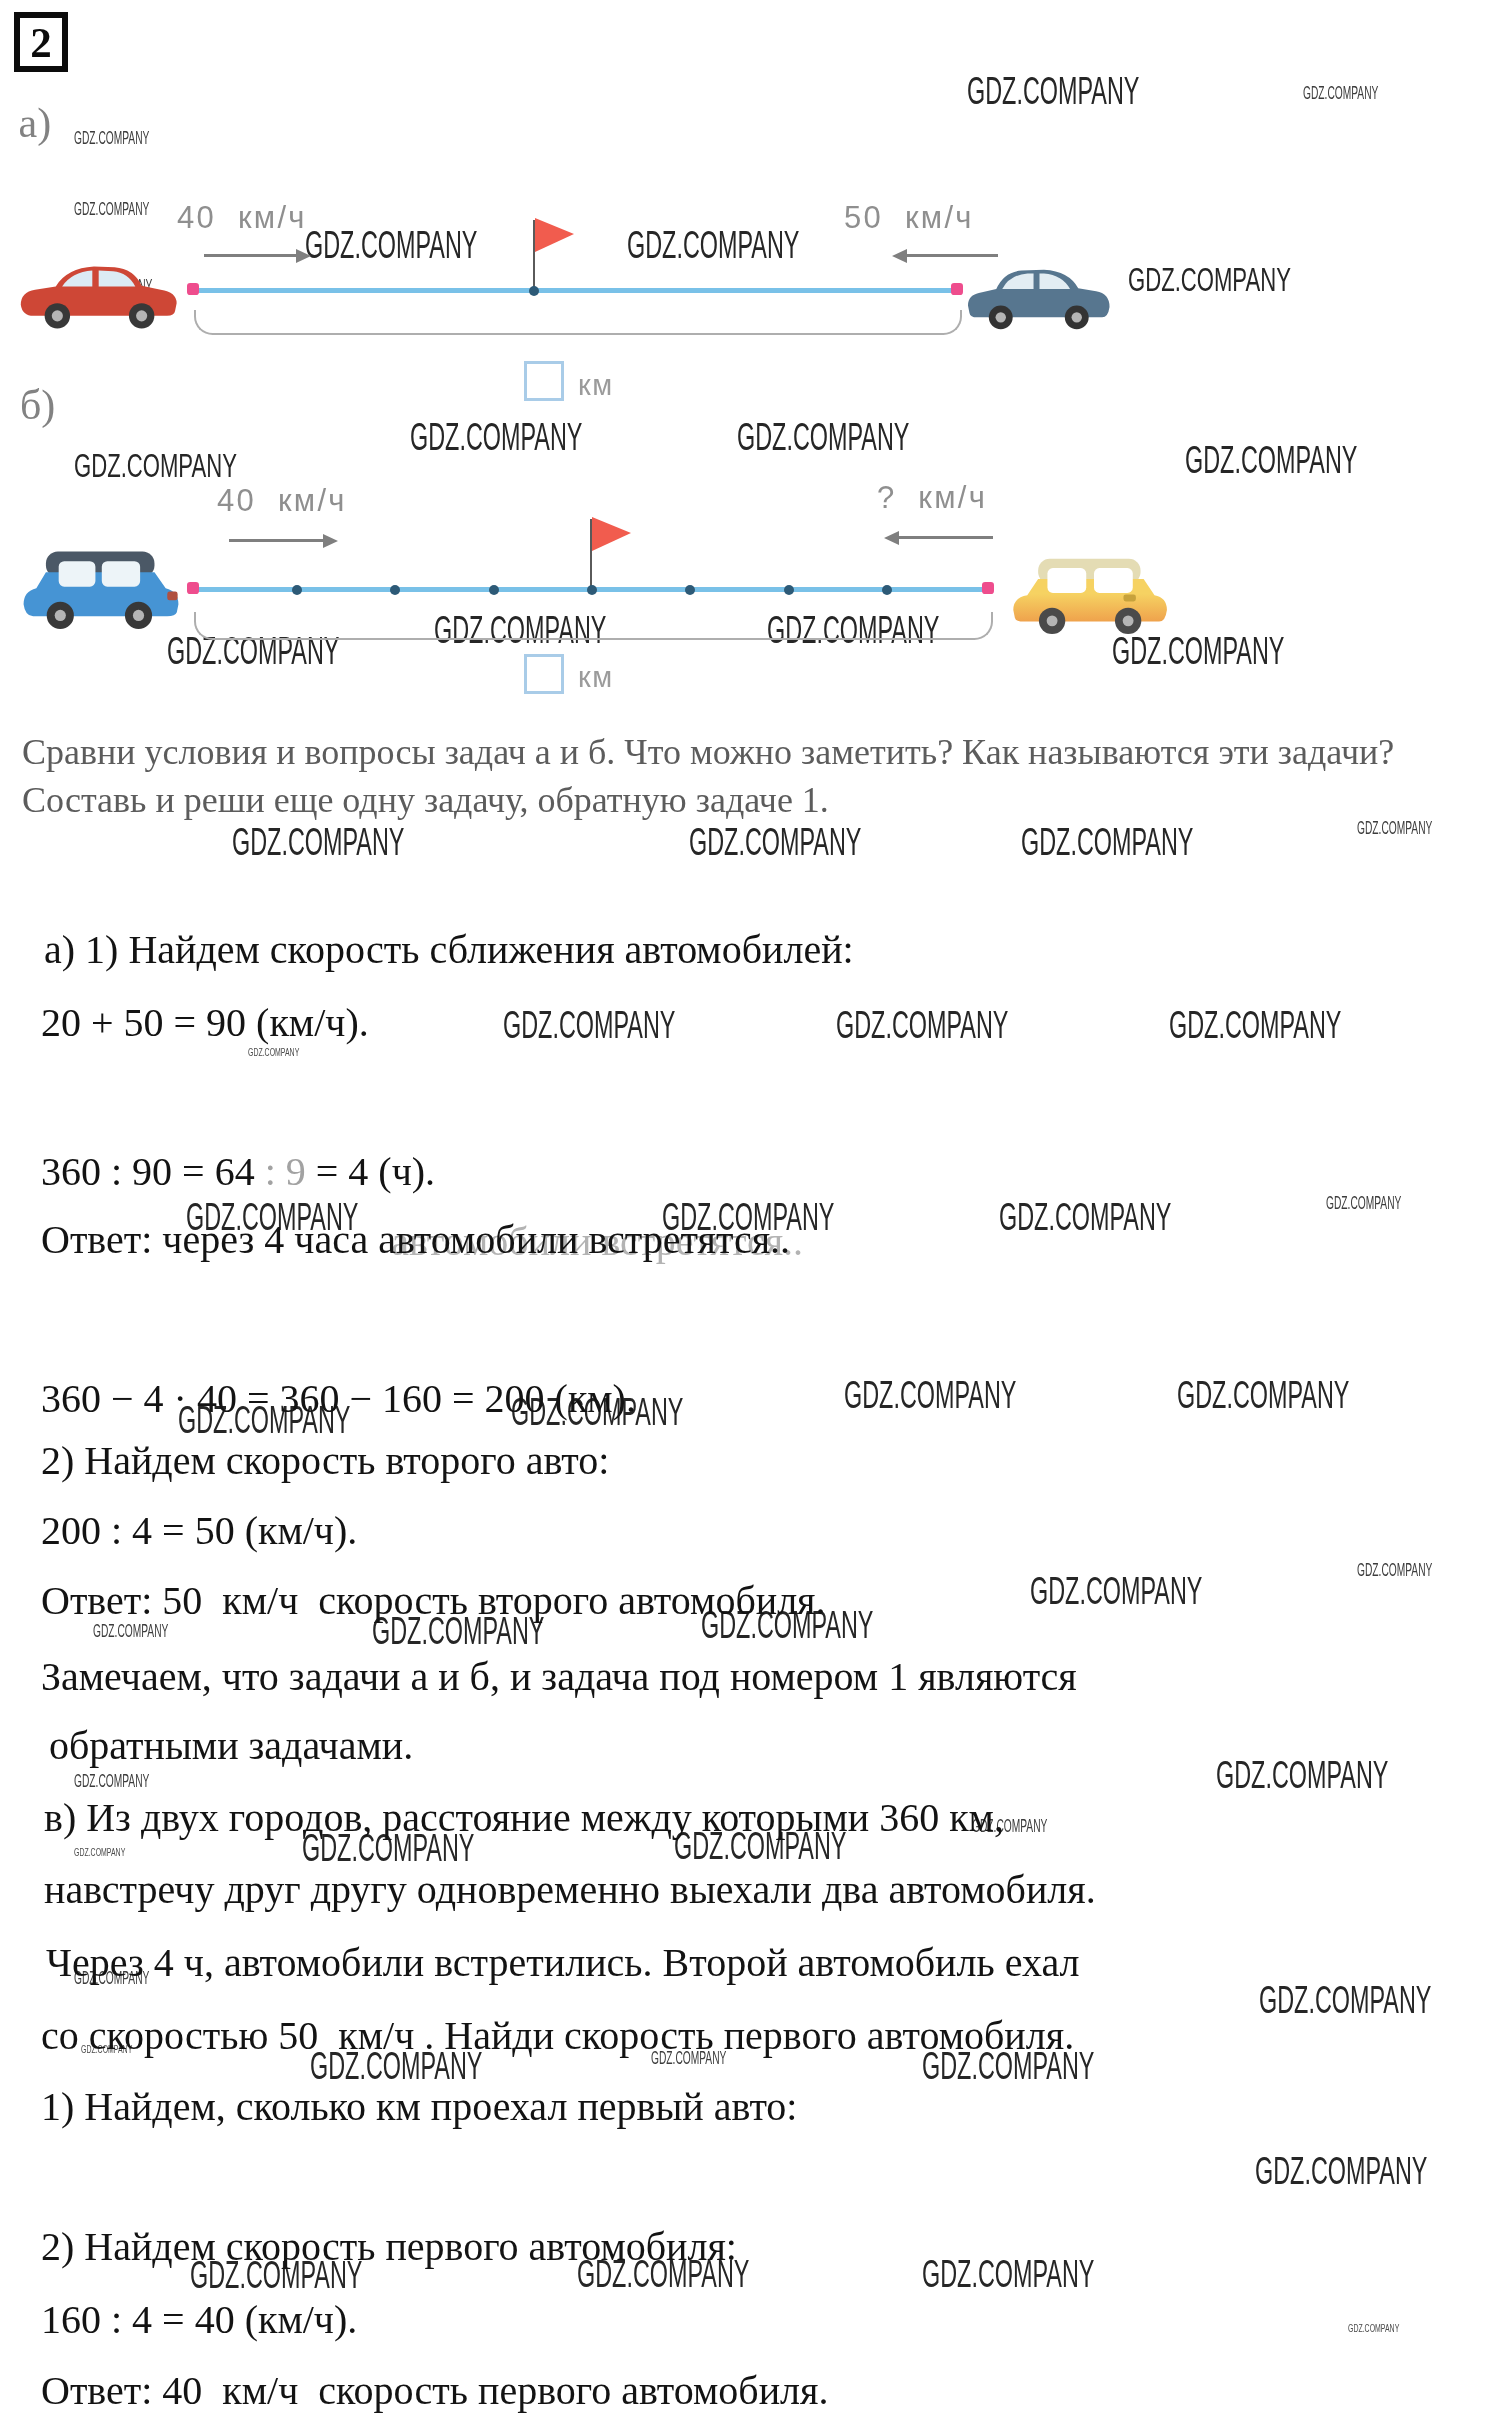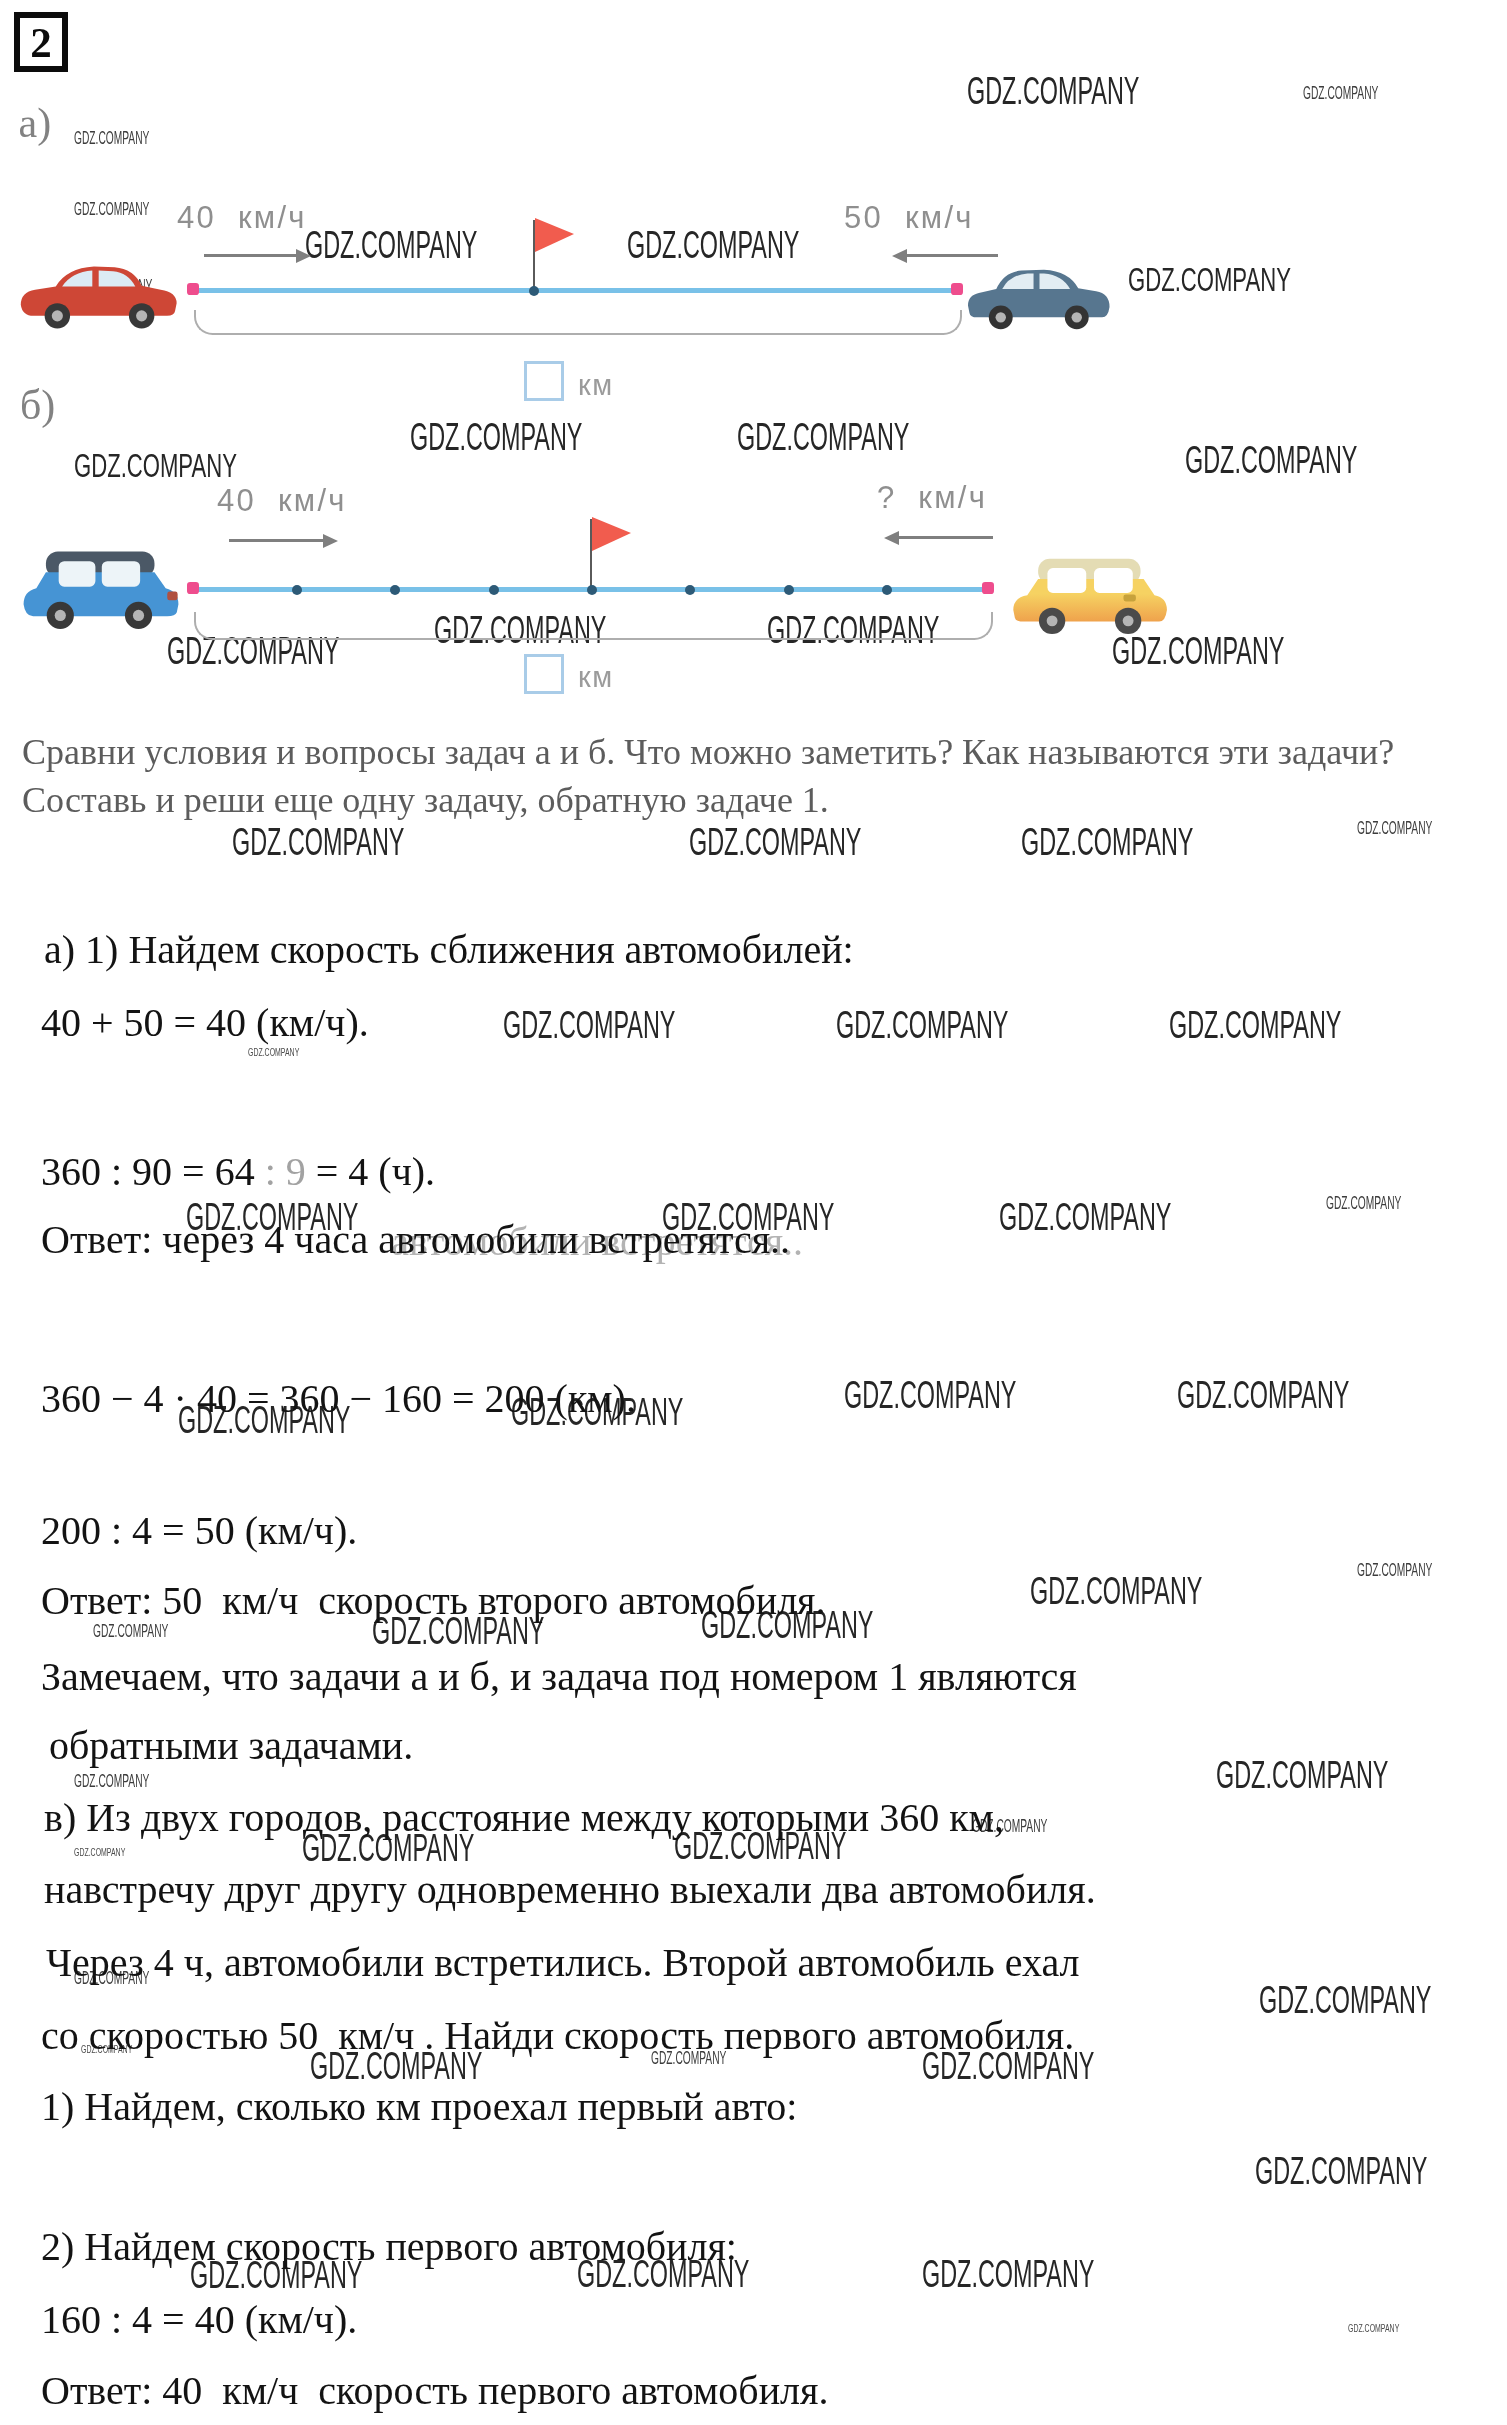--- a/index.html
+++ b/index.html
@@ -201,24 +201,25 @@
     <circle cx="58" cy="90" r="17" fill="#4a4a4a"></circle>
       <circle cx="58" cy="90" r="7" fill="#b5b5b5"></circle>
     <circle cx="156" cy="90" r="17" fill="#4a4a4a"></circle>
       <circle cx="156" cy="90" r="7" fill="#b5b5b5"></circle>
   </svg>
 
   <div class="task" style="left:22px;top:731px">Сравни условия и вопросы задач а и б. Что можно заметить? Как называются эти задачи?</div>
   <div class="task" style="left:22px;top:779px">Составь и реши еще одну задачу, обратную задаче 1.</div>
 
   <div class="sol" style="left:44px;top:926px">а) 1) Найдем скорость сближения автомобилей:</div>
-  <div class="sol" style="left:41px;top:999px">40 + 50 = 40 (км/ч).</div>
+  <div class="sol" style="left:41px;top:999px">20 + 50 = 90 (км/ч).</div>
   <div class="sol" style="left:41px;top:1148px"><span>360 : 90 = 64</span><span class="gray-part"> : 9</span><span> = 4 (ч).</span></div>
   <div class="sol" style="left:41px;top:1216px"><span>Ответ: через 4 часа </span><span class="ghost">автомобили встретятся..</span></div>
   <div class="sol" style="left:41px;top:1375px">360 − 4 · 40 = 360 − 160 = 200 (км).</div>
+  <div class="sol" style="left:41px;top:1437px">2) Найдем скорость второго авто:</div>
   <div class="sol" style="left:41px;top:1507px">200 : 4 = 50 (км/ч).</div>
   <div class="sol" style="left:41px;top:1577px">Ответ: 50  км/ч  скорость второго автомобиля.</div>
   <div class="sol" style="left:41px;top:1653px">Замечаем, что задачи а и б, и задача под номером 1 являются</div>
   <div class="sol" style="left:49px;top:1722px">обратными задачами.</div>
   <div class="sol" style="left:44px;top:1794px">в) Из двух городов, расстояние между которыми 360 км,</div>
   <div class="sol" style="left:44px;top:1866px">навстречу друг другу одновременно выехали два автомобиля.</div>
   <div class="sol" style="left:46px;top:1939px">Через 4 ч, автомобили встретились. Второй автомобиль ехал</div>
   <div class="sol" style="left:41px;top:2012px">со скоростью 50  км/ч . Найди скорость первого автомобиля.</div>
   <div class="sol" style="left:41px;top:2083px">1) Найдем, сколько км проехал первый авто:</div>
   <div class="sol" style="left:41px;top:2223px">2) Найдем скорость первого автомобиля:</div>

